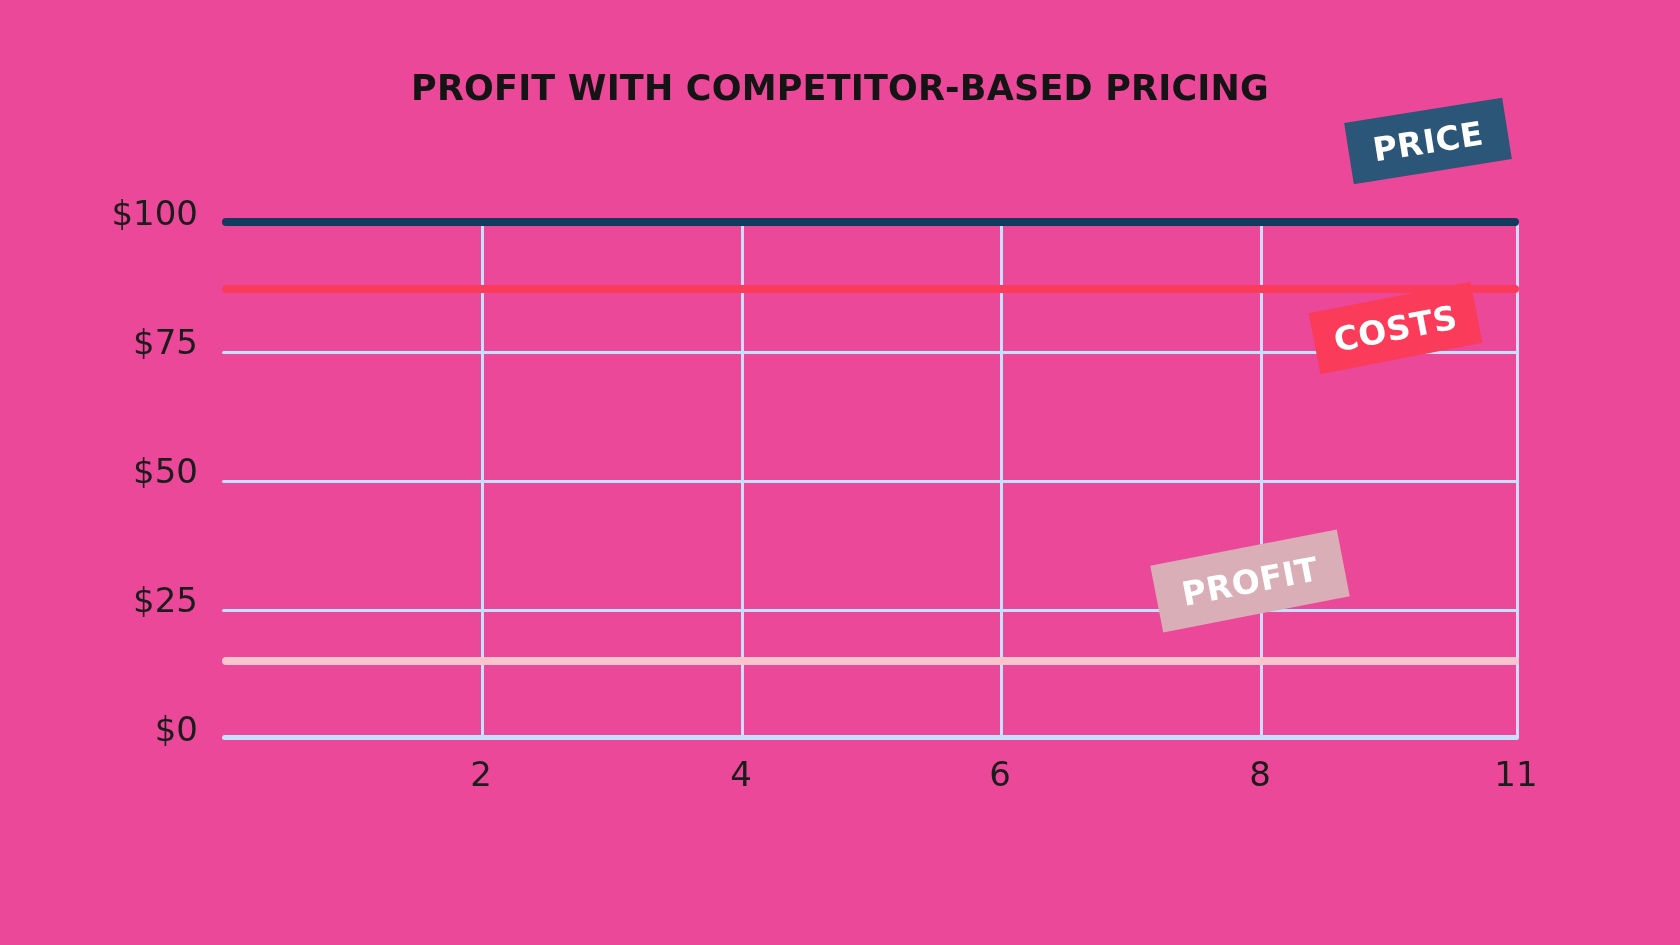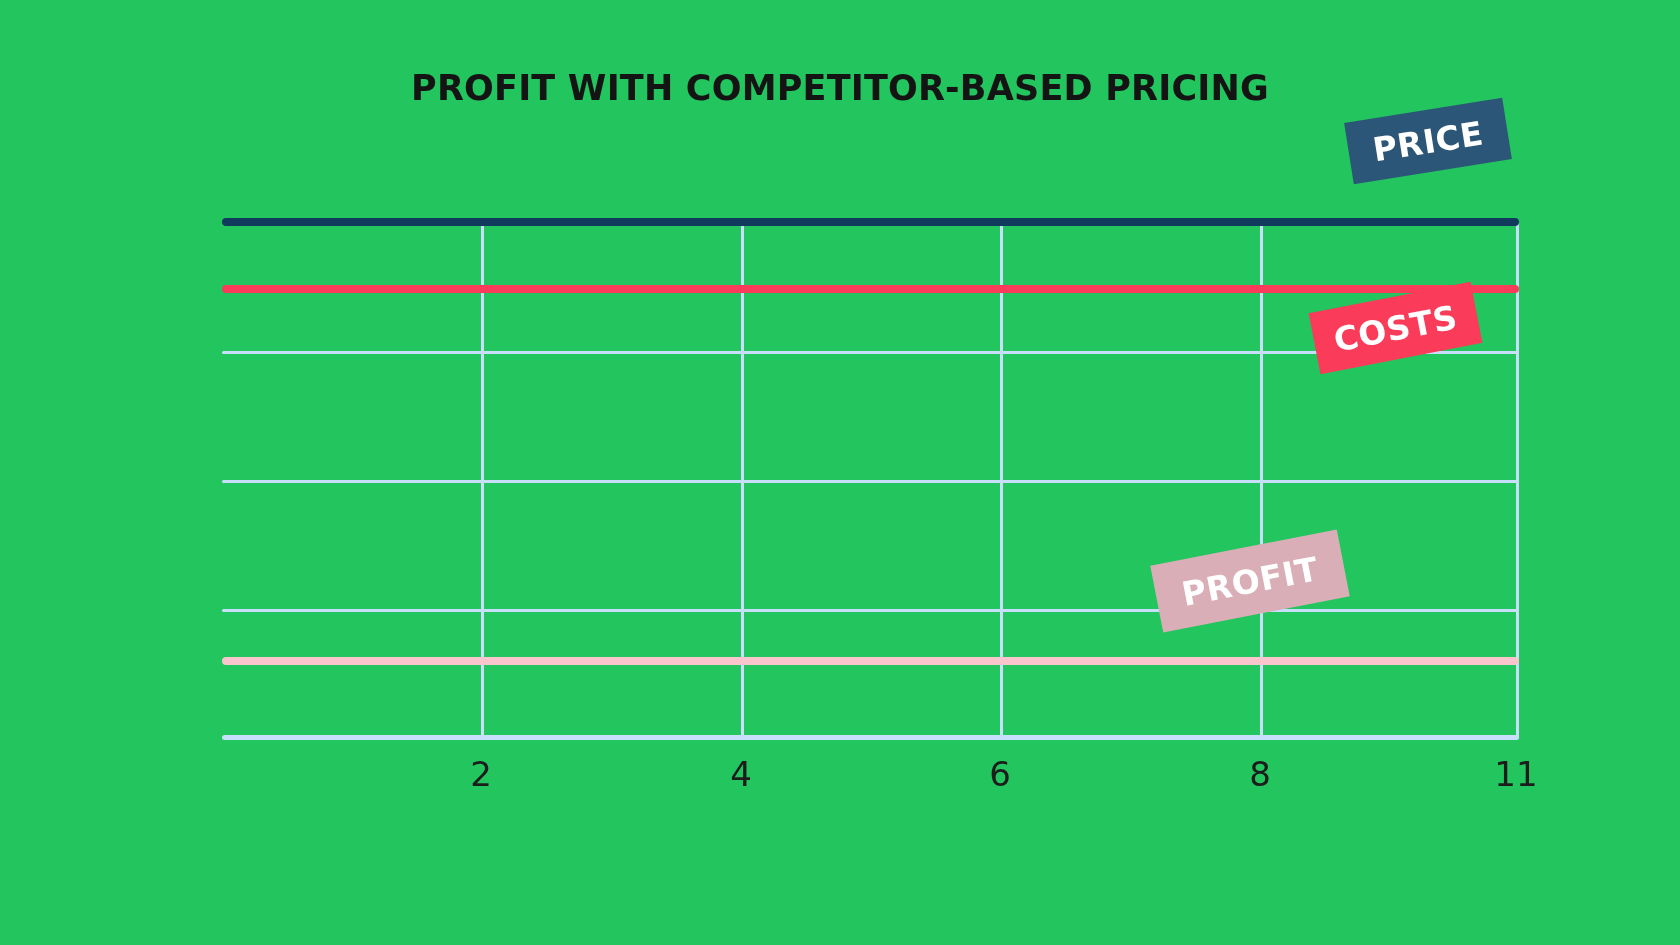--- a/index.html
+++ b/index.html
@@ -151,24 +151,31 @@
     top: 547px;
     width: 190px;
     height: 68px;
     background: #d9aeb7;
     transform: rotate(-11deg);
   }
 </style>
 </head>
 <body>
 
-<div id="chart-root" style="background: #22c55e;">
+<div id="chart-root" style="background: #ec4899;">
 
   <div id="chart-title" style="color: rgb(20, 20, 20);">PROFIT WITH COMPETITOR-BASED PRICING</div>
 
+  <div id="y-axis-labels">
+    <div class="ytick" style="top: 196px; color: rgb(28, 28, 28);">$100</div>
+    <div class="ytick" style="top: 325px; color: rgb(28, 28, 28);">$75</div>
+    <div class="ytick" style="top: 454px; color: rgb(28, 28, 28);">$50</div>
+    <div class="ytick" style="top: 583px; color: rgb(28, 28, 28);">$25</div>
+    <div class="ytick" style="top: 712px; color: rgb(28, 28, 28);">$0</div>
+  </div>
 
   <div id="plot-area">
 
     <div class="gridline-h" style="top: 129px; background: rgb(199, 223, 250);"></div>
     <div class="gridline-h" style="top: 258px; background: rgb(199, 223, 250);"></div>
     <div class="gridline-h" style="top: 387px; background: rgb(199, 223, 250);"></div>
 
     <div class="gridline-v" style="left: 259px; background: rgb(199, 223, 250);"></div>
     <div class="gridline-v" style="left: 519px; background: rgb(199, 223, 250);"></div>
     <div class="gridline-v" style="left: 778px; background: rgb(199, 223, 250);"></div>

